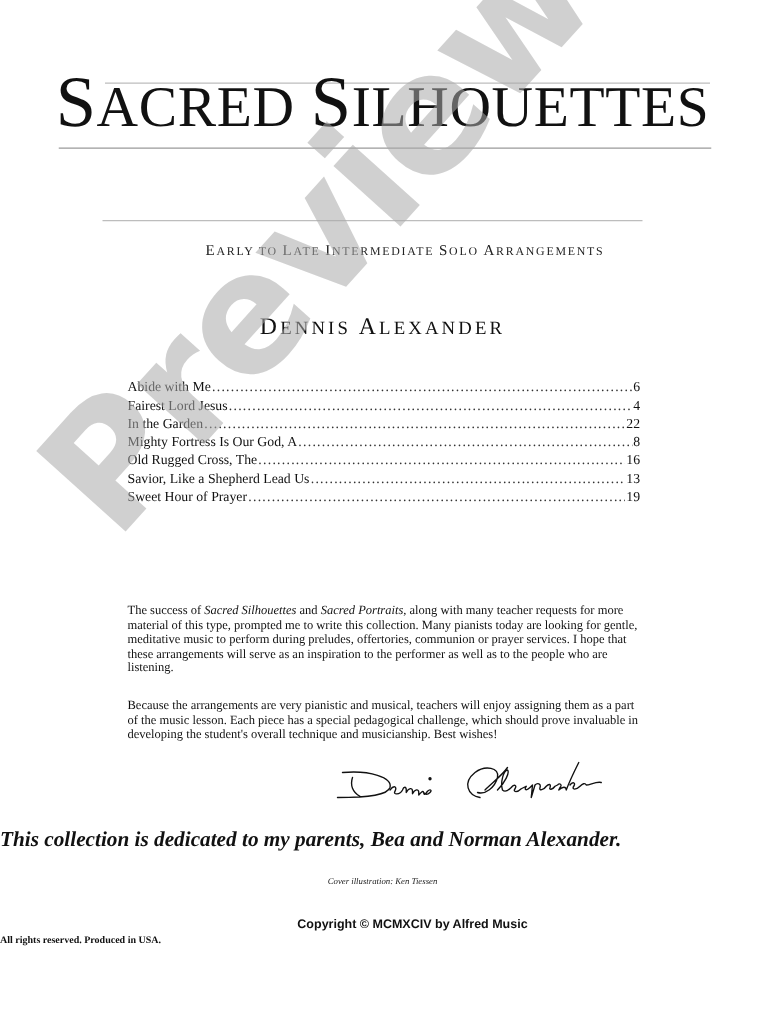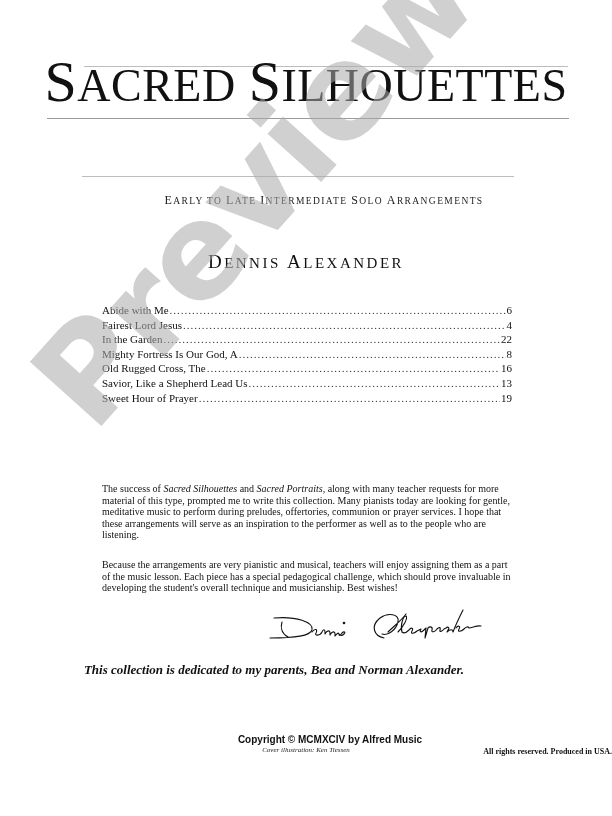--- a/index.html
+++ b/index.html
@@ -59,34 +59,34 @@
     }
     .body-text p { margin: 0; }
     .p1 { top: 483px; }
     .p2 { top: 559px; }
 
     .signature {
       position: absolute; left: 266px; top: 608px; width: 236px; height: 40px;
     }
 
     .dedication {
-      position: absolute; left: 0; width: 548px; top: 662px; text-align: center;
+      position: absolute; left: 0; width: 548px; top: 662px; 
       font-family: "Liberation Serif", serif; font-style: italic; font-weight: bold;
-      font-size: 13px; color: #111;
+      font-size: 17px; color: #111;
     }
     .credit {
       position: absolute; left: 0; width: 612px; top: 701px; text-align: center;
-      font-family: "Liberation Serif", serif; font-style: italic; font-size: 7px; color: #222; margin-top: 45px;
+      font-family: "Liberation Serif", serif; font-style: italic; font-size: 7px; color: #222;
     }
     .copyright {
       position: absolute; left: 0; width: 612px; top: 734px; text-align: center;
       font-family: Liberation Sans, sans-serif; font-weight: bold; font-size: 10px; color: #111; padding-left: 24px;
     }
     .rights {
-      position: absolute; left: 0; width: 612px; top: 747px; text-align: right;
+      position: absolute; left: 0; width: 612px; top: 747px; text-align: left;
       font-family: "Liberation Serif", serif; font-weight: bold; font-size: 8px; color: #111;
     }
 
     .watermark {
       position: absolute; left: 10px; top: 360px; width: 760px;
       transform-origin: 0 0; transform: rotate(-48deg);
       font-family: "DejaVu Sans", sans-serif; font-weight: bold; font-size: 132px;
       color: rgba(170,170,170,0.55); white-space: nowrap; pointer-events: none;
       letter-spacing: -2px; line-height: 1;
     }

